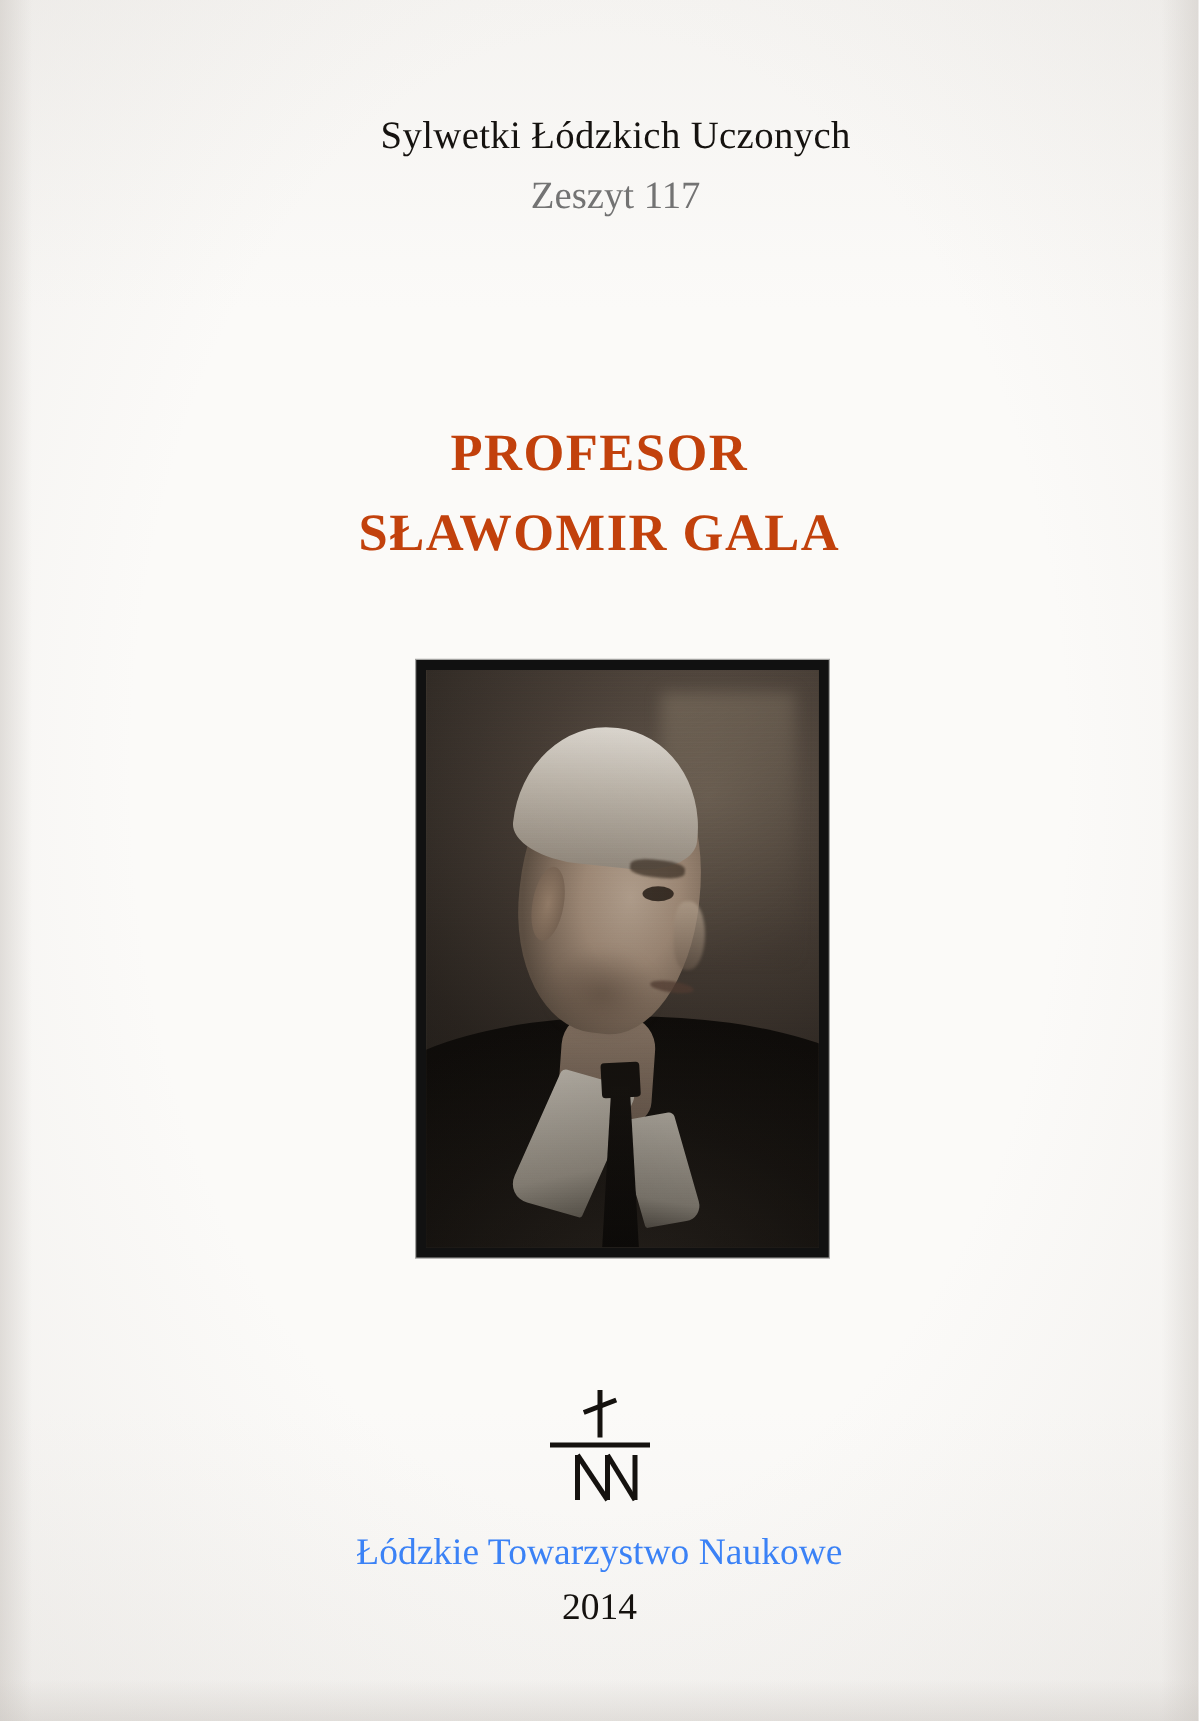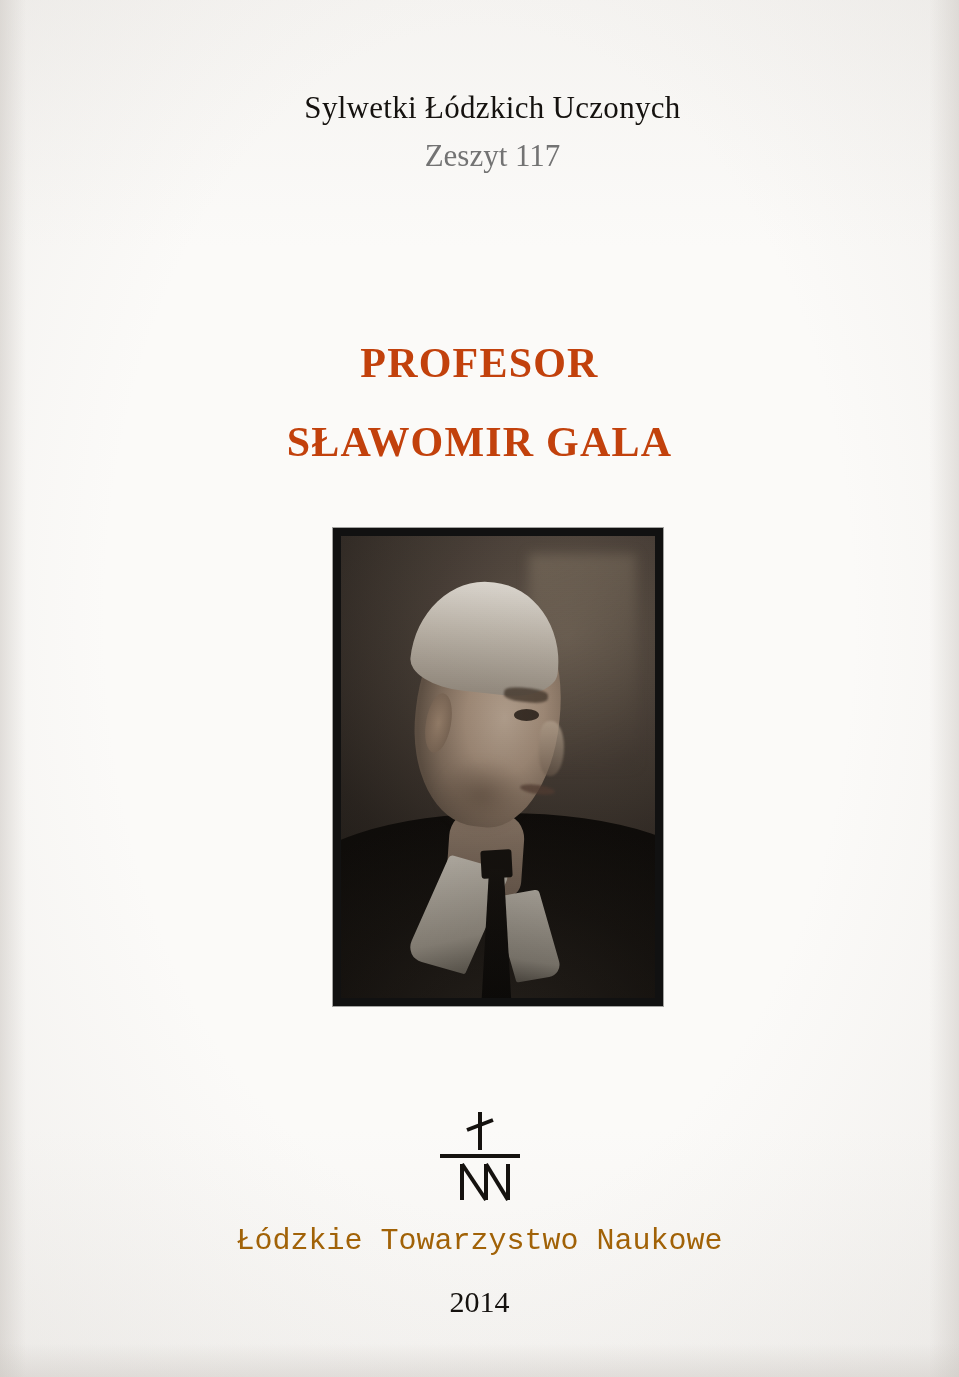--- a/index.html
+++ b/index.html
@@ -72,21 +72,21 @@
     width: 100%;
     text-align: center;
     font-weight: bold;
     font-size: 42px;
     letter-spacing: 1.2px;
     color: #c2410c;
     line-height: 1.36;
   }
   .main-title .line2 {
     display: block;
-    margin-top: 22px;
+    margin-top: 7px;
   }
 
   .portrait-frame {
     position: absolute;
     left: 333px;
     top: 528px;
     width: 330px;
     height: 478px;
     background: #111;
     padding: 0;
@@ -282,28 +282,27 @@
   }
   .publisher-info {
     position: absolute;
     top: 1222px;
     left: 0;
     width: 100%;
     text-align: center;
   }
   .publisher-name {
     font-size: 30px;
-    color: #a16207;
+    color: #3b82f6;
     line-height: 1.3;
-    font-family: Liberation Mono, monospace;
   }
   .publisher-year {
     font-size: 30px;
     color: #15120f;
-    margin-top: 24px;
+    margin-top: 8px;
   }
 </style>
 </head>
 <body>
 
 <div class="page">
 
   <div class="paper-texture"></div>
   <div class="edge-left"></div>
   <div class="edge-right"></div>

